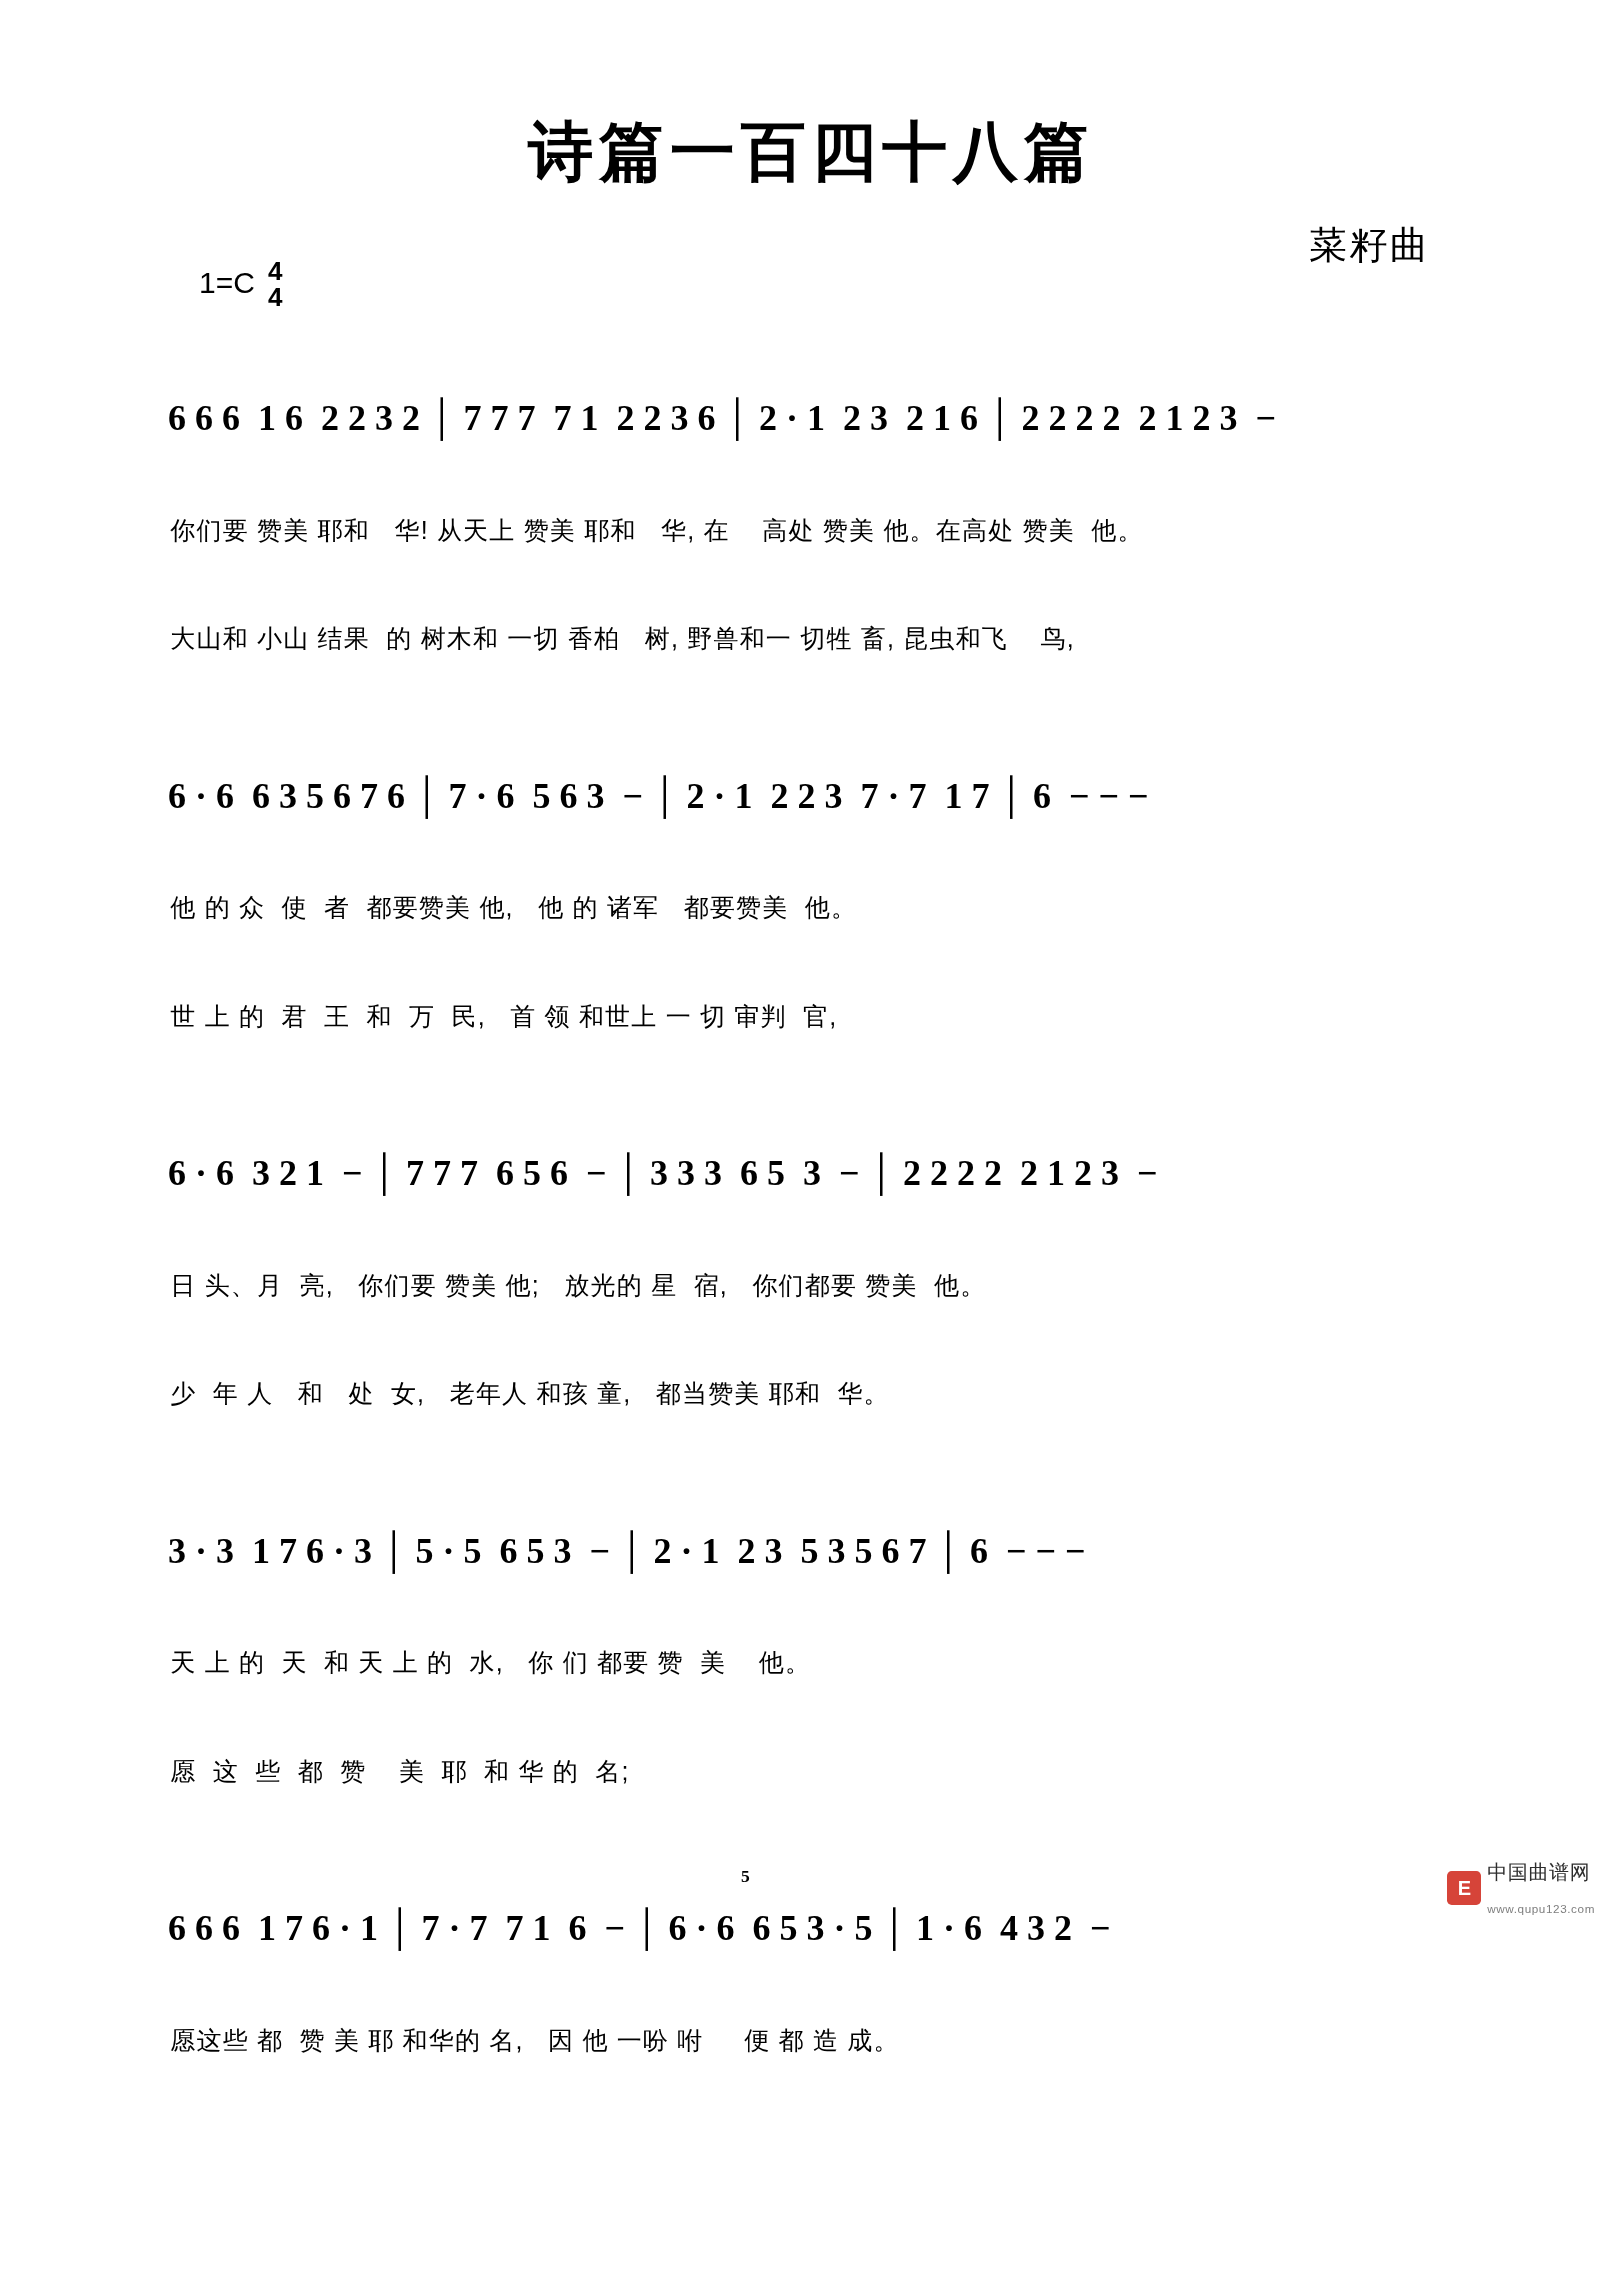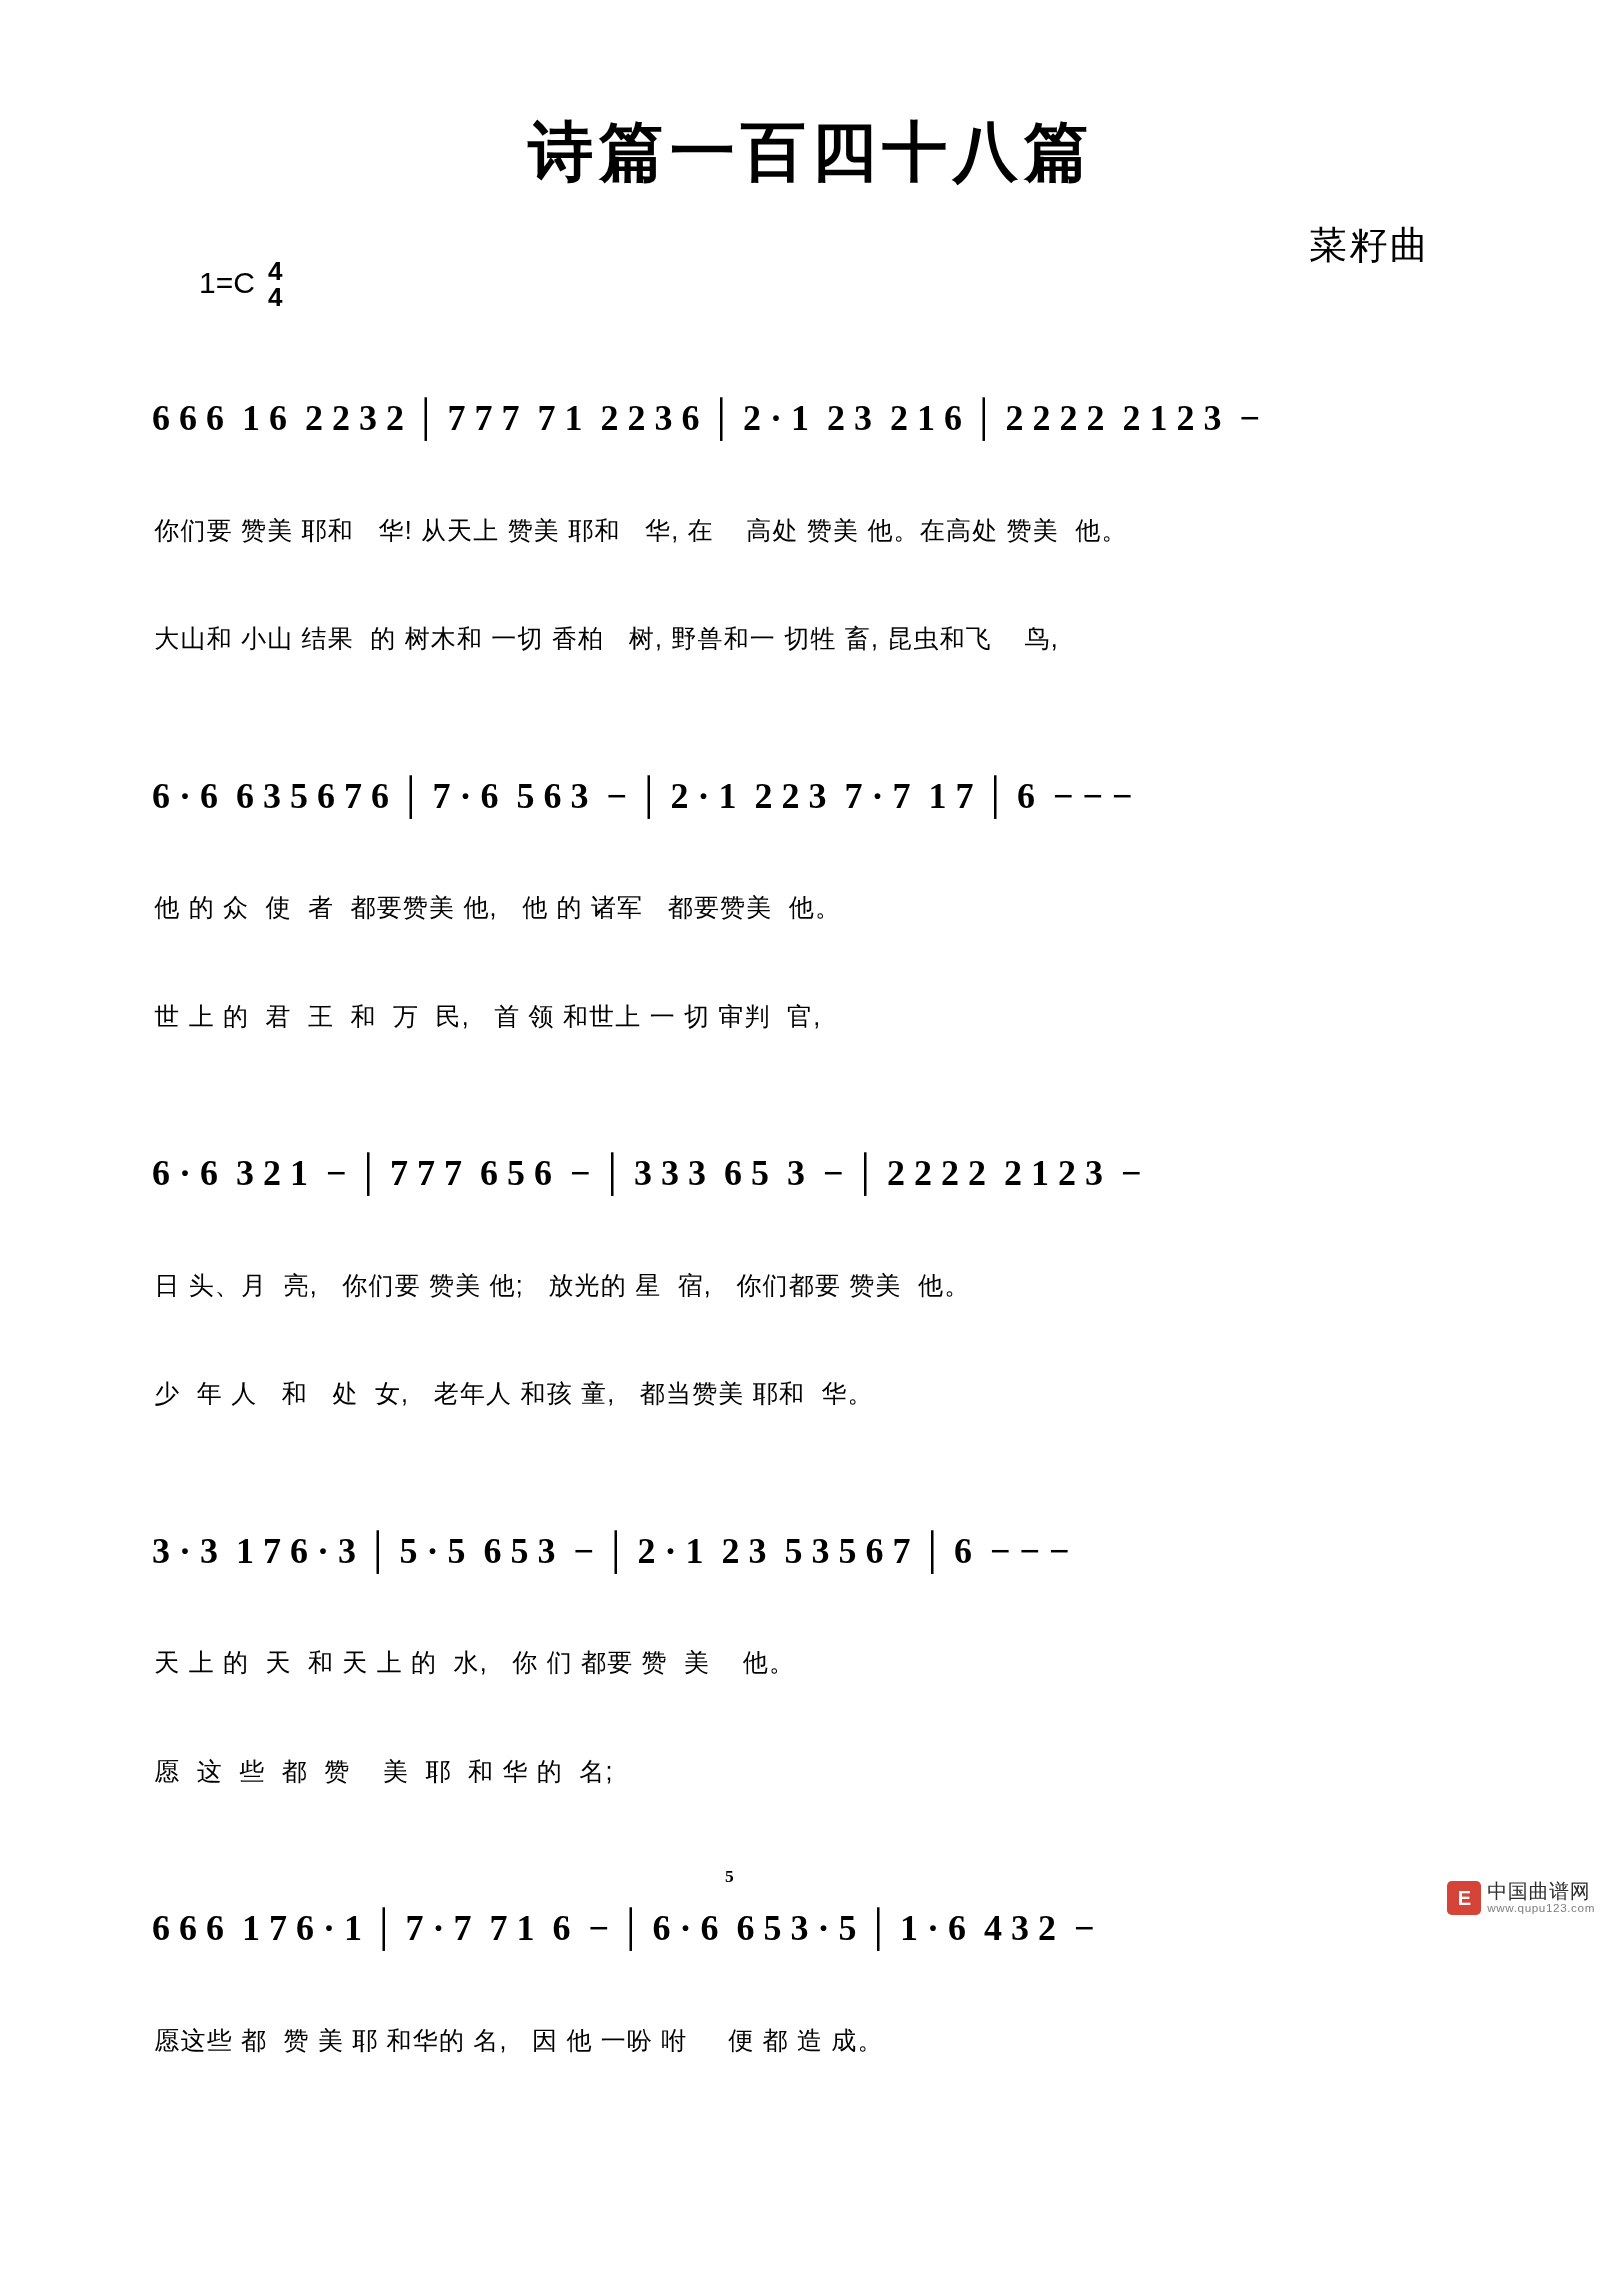--- a/index.html
+++ b/index.html
@@ -68,20 +68,21 @@
     position: absolute;
     left: 0;
     top: 362px;
     width: 1623px;
   }
   .system {
     position: relative;
     margin-bottom: 10.5px;
     padding: 0 152px;
     box-sizing: border-box;
+    margin-left: 16px;
   }
   .noteline {
     position: relative;
     display: flex;
     align-items: flex-end;
     height: 77px;
     font-family: "Liberation Serif", serif;
     font-weight: bold;
     font-size: 36px;
     letter-spacing: 0px;
@@ -124,20 +125,21 @@
     display: flex;
     align-items: center;
     justify-content: center;
     font-family: "Liberation Sans", sans-serif;
   }
   .wm-text {
     display: flex;
     flex-direction: column;
     line-height: 1.05;
     font-family: "Liberation Sans", sans-serif;
+    gap: 20px;
   }
   .wm-main { font-size: 20px; color: #222; letter-spacing: 0.6px; }
   .wm-sub { font-size: 11.7px; color: #777; letter-spacing: 0.6px; }
 </style>
 </head>
 <body>
 
 <div class="sheet">
 
   <h1 class="title">诗篇一百四十八篇</h1>

